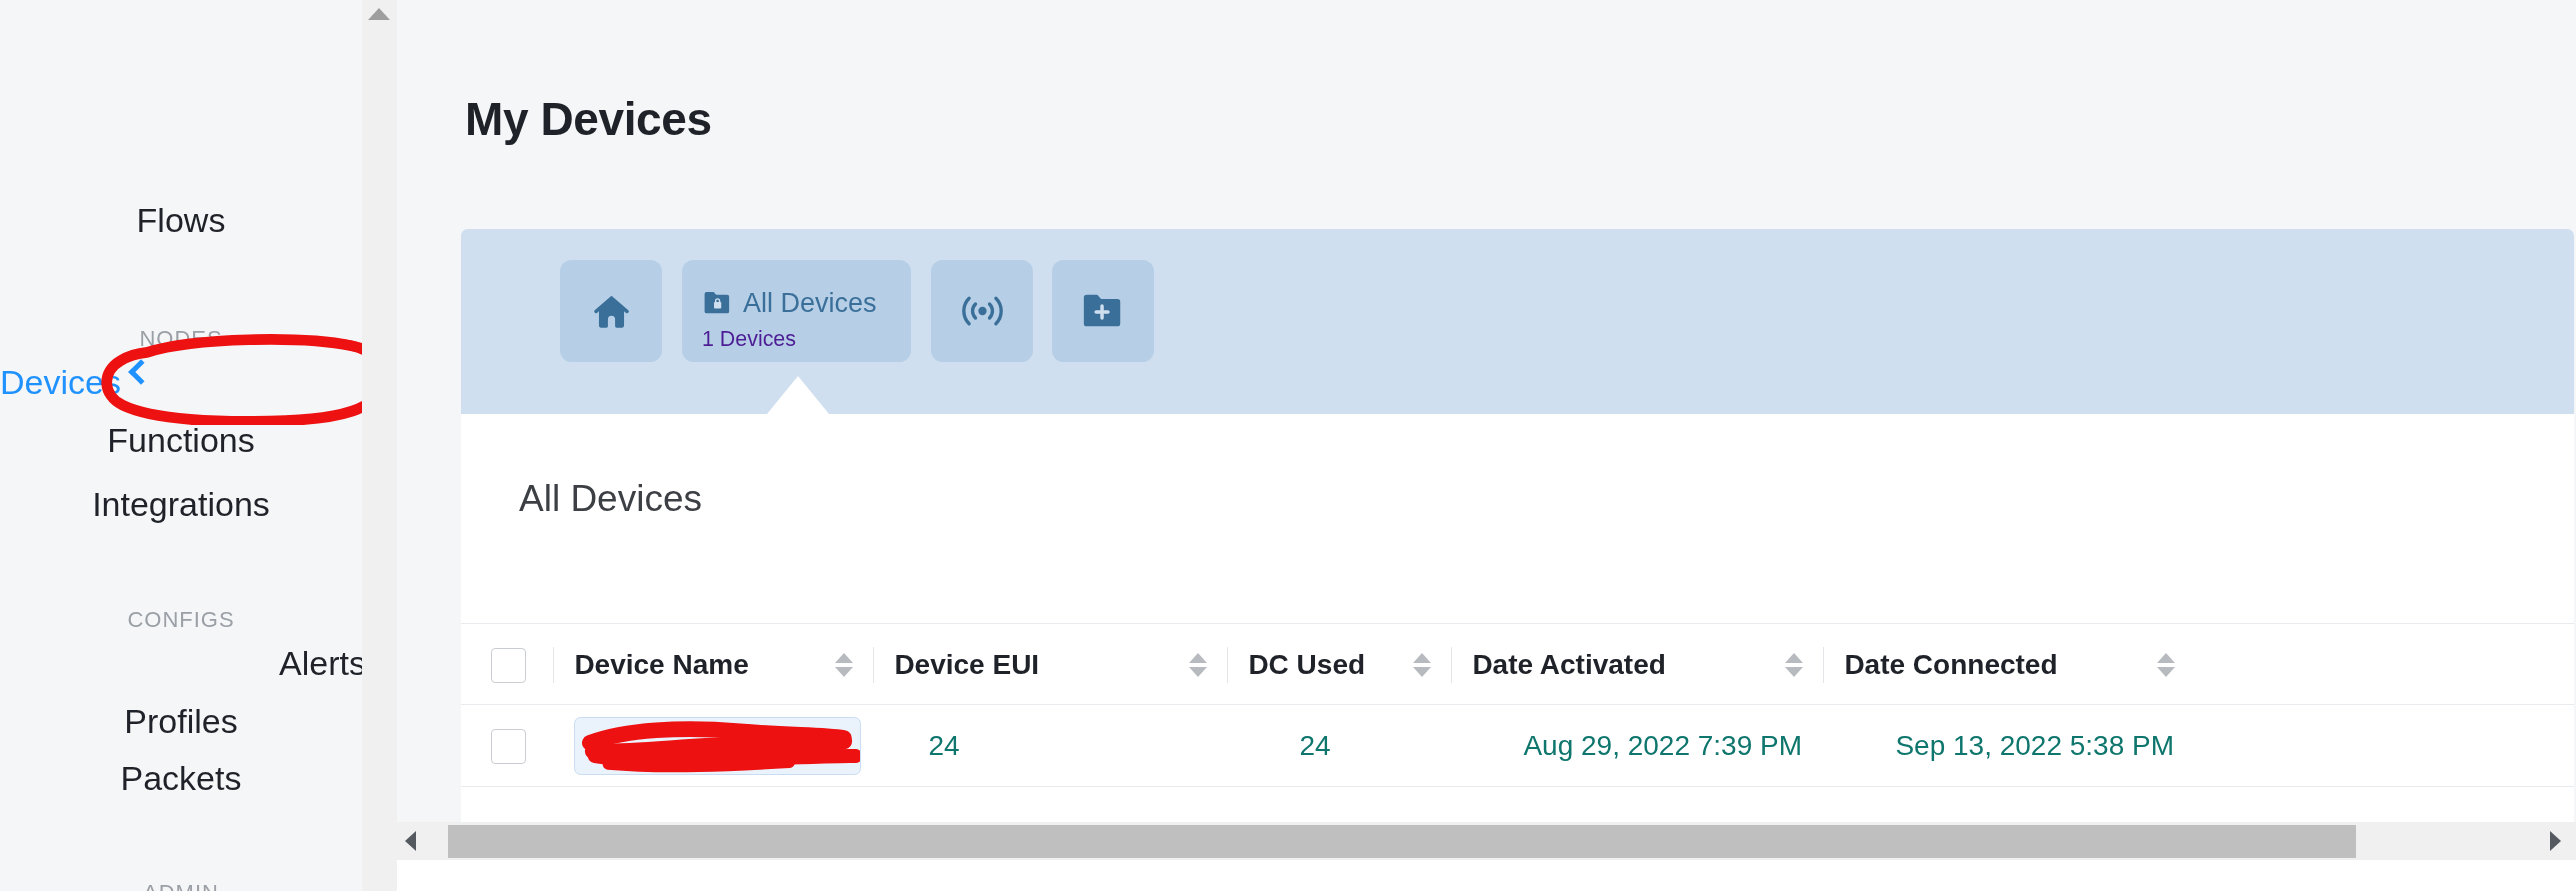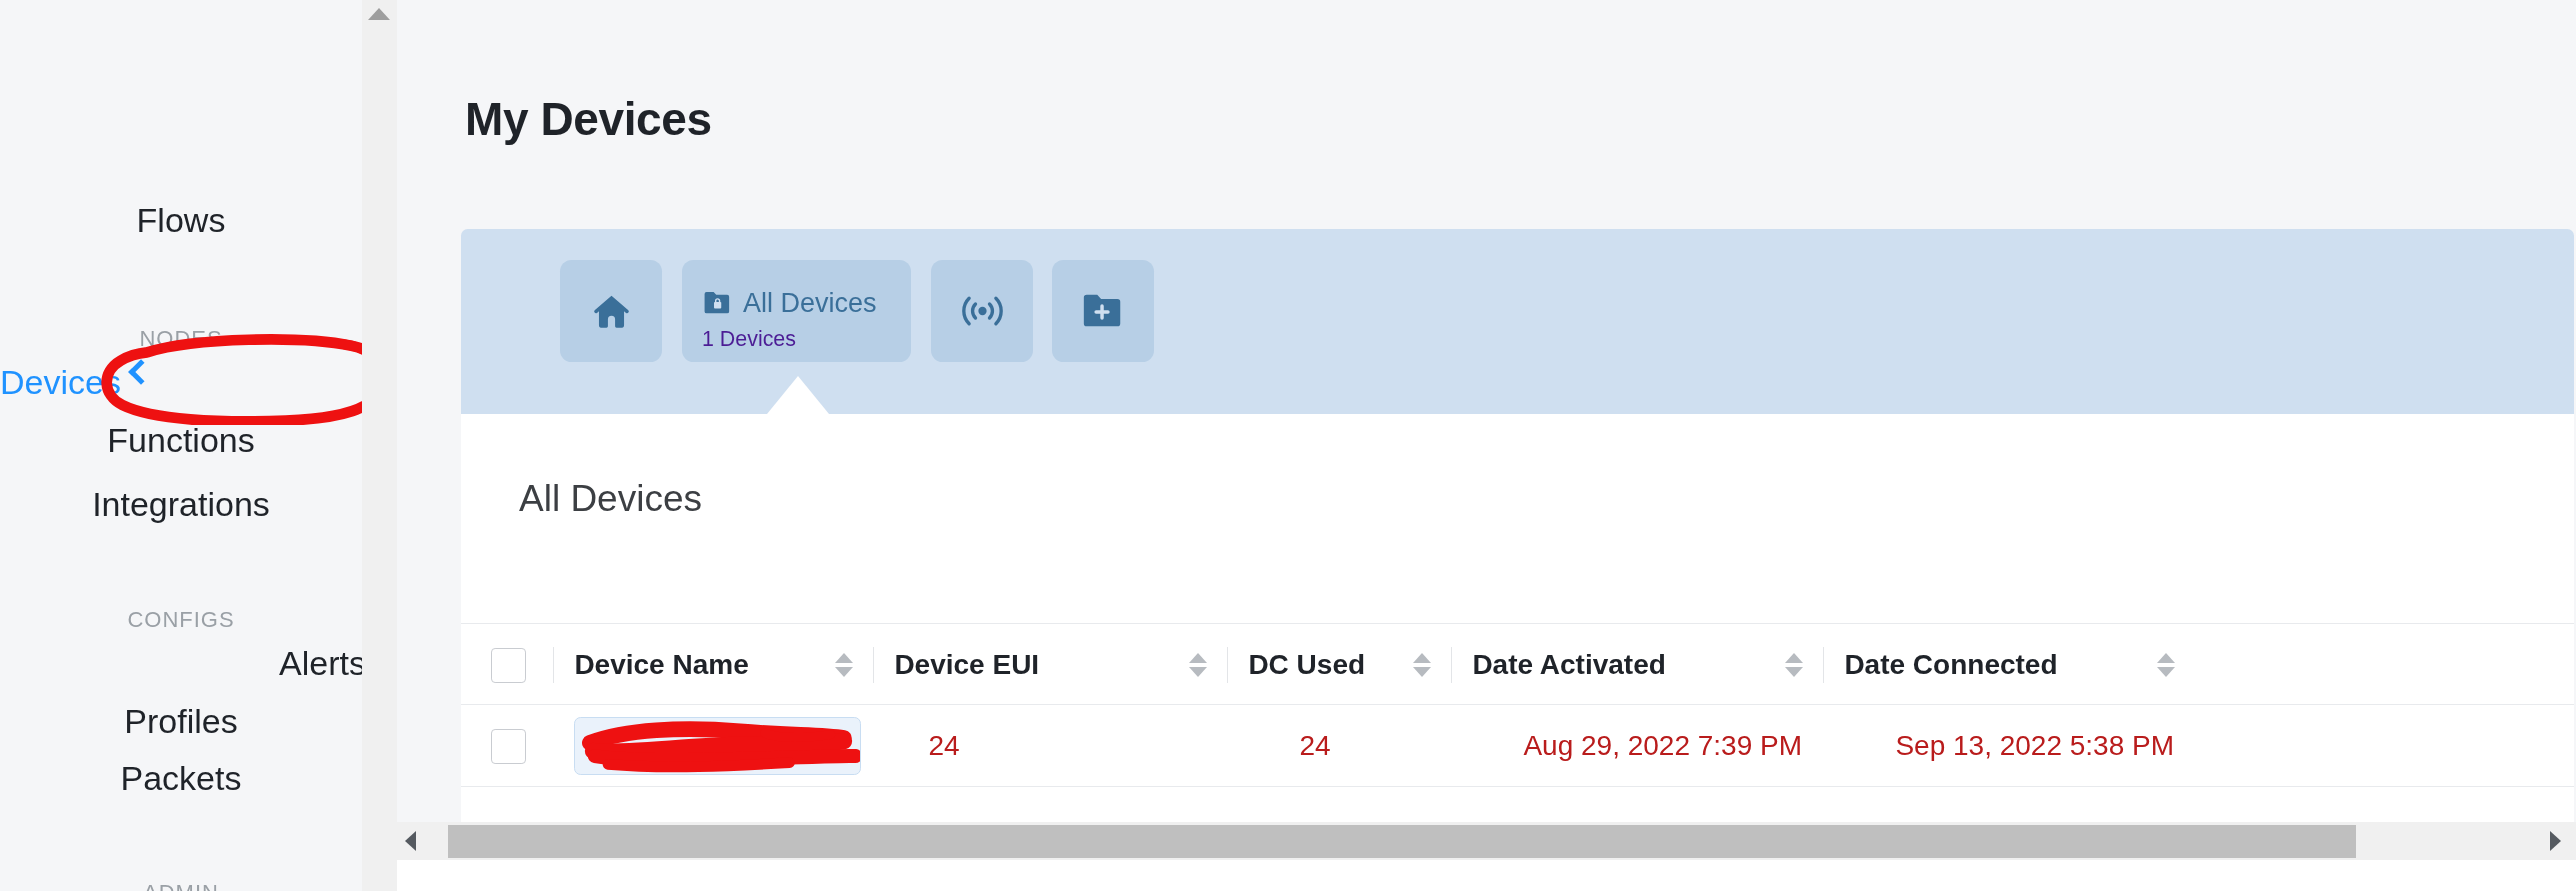--- a/index.html
+++ b/index.html
@@ -236,21 +236,21 @@
   .c-last { width: 372px; }
 
   .th-text {
     font-size: 28px;
     font-weight: bold;
     color: #1f2329;
     white-space: nowrap;
   }
   .td-text {
     font-size: 28px;
-    color: #b91c1c;
+    color: #0f766e;
     white-space: nowrap;
   }
   .sorter {
     display: inline-flex;
     flex-direction: column;
     gap: 4.1px;
     margin-left: auto;
     margin-right: 20px;
     cursor: pointer;
   }

